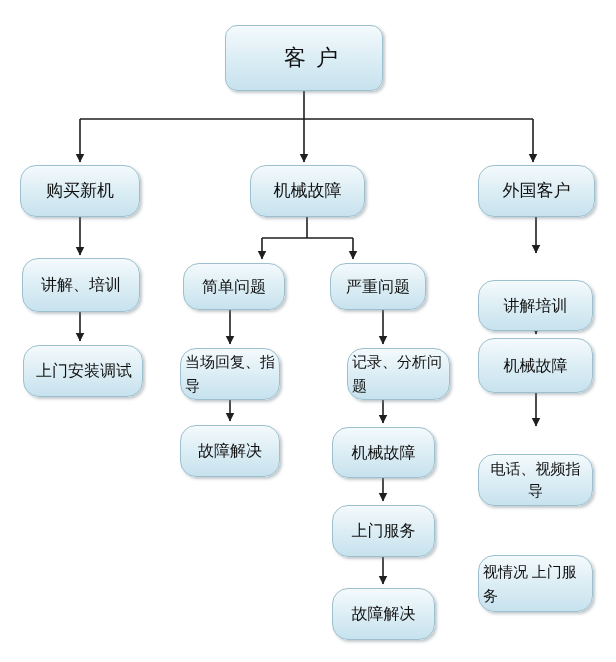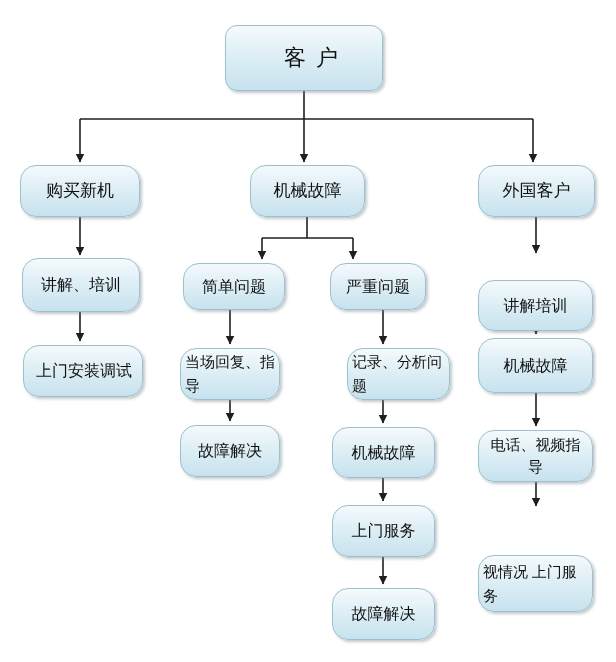--- a/index.html
+++ b/index.html
@@ -117,17 +117,17 @@
   <div class="node" style="left:332px;top:427px;width:103px;height:51px;">机械故障</div>
 
   <div class="node" style="left:332px;top:505px;width:103px;height:52px;">上门服务</div>
 
   <div class="node" style="left:332px;top:588px;width:103px;height:52px;">故障解决</div>
 
   <div class="node" style="left:478px;top:257px;width:115px;height:51px;margin-top:23px;">讲解培训</div>
 
   <div class="node" style="left:478px;top:338px;width:115px;height:55px;">机械故障</div>
 
-  <div class="node sm" style="left:478px;top:430px;width:115px;height:52px;">电话、视频指导</div>
+  <div class="node sm" style="left:478px;top:454px;width:115px;height:52px;">电话、视频指导</div>
 
   <div class="node wrap" style="left:478px;top:510px;width:115px;height:57px;margin-top:45px;">视情况 上门服务</div>
 
 </div>
 
 </body></html>

